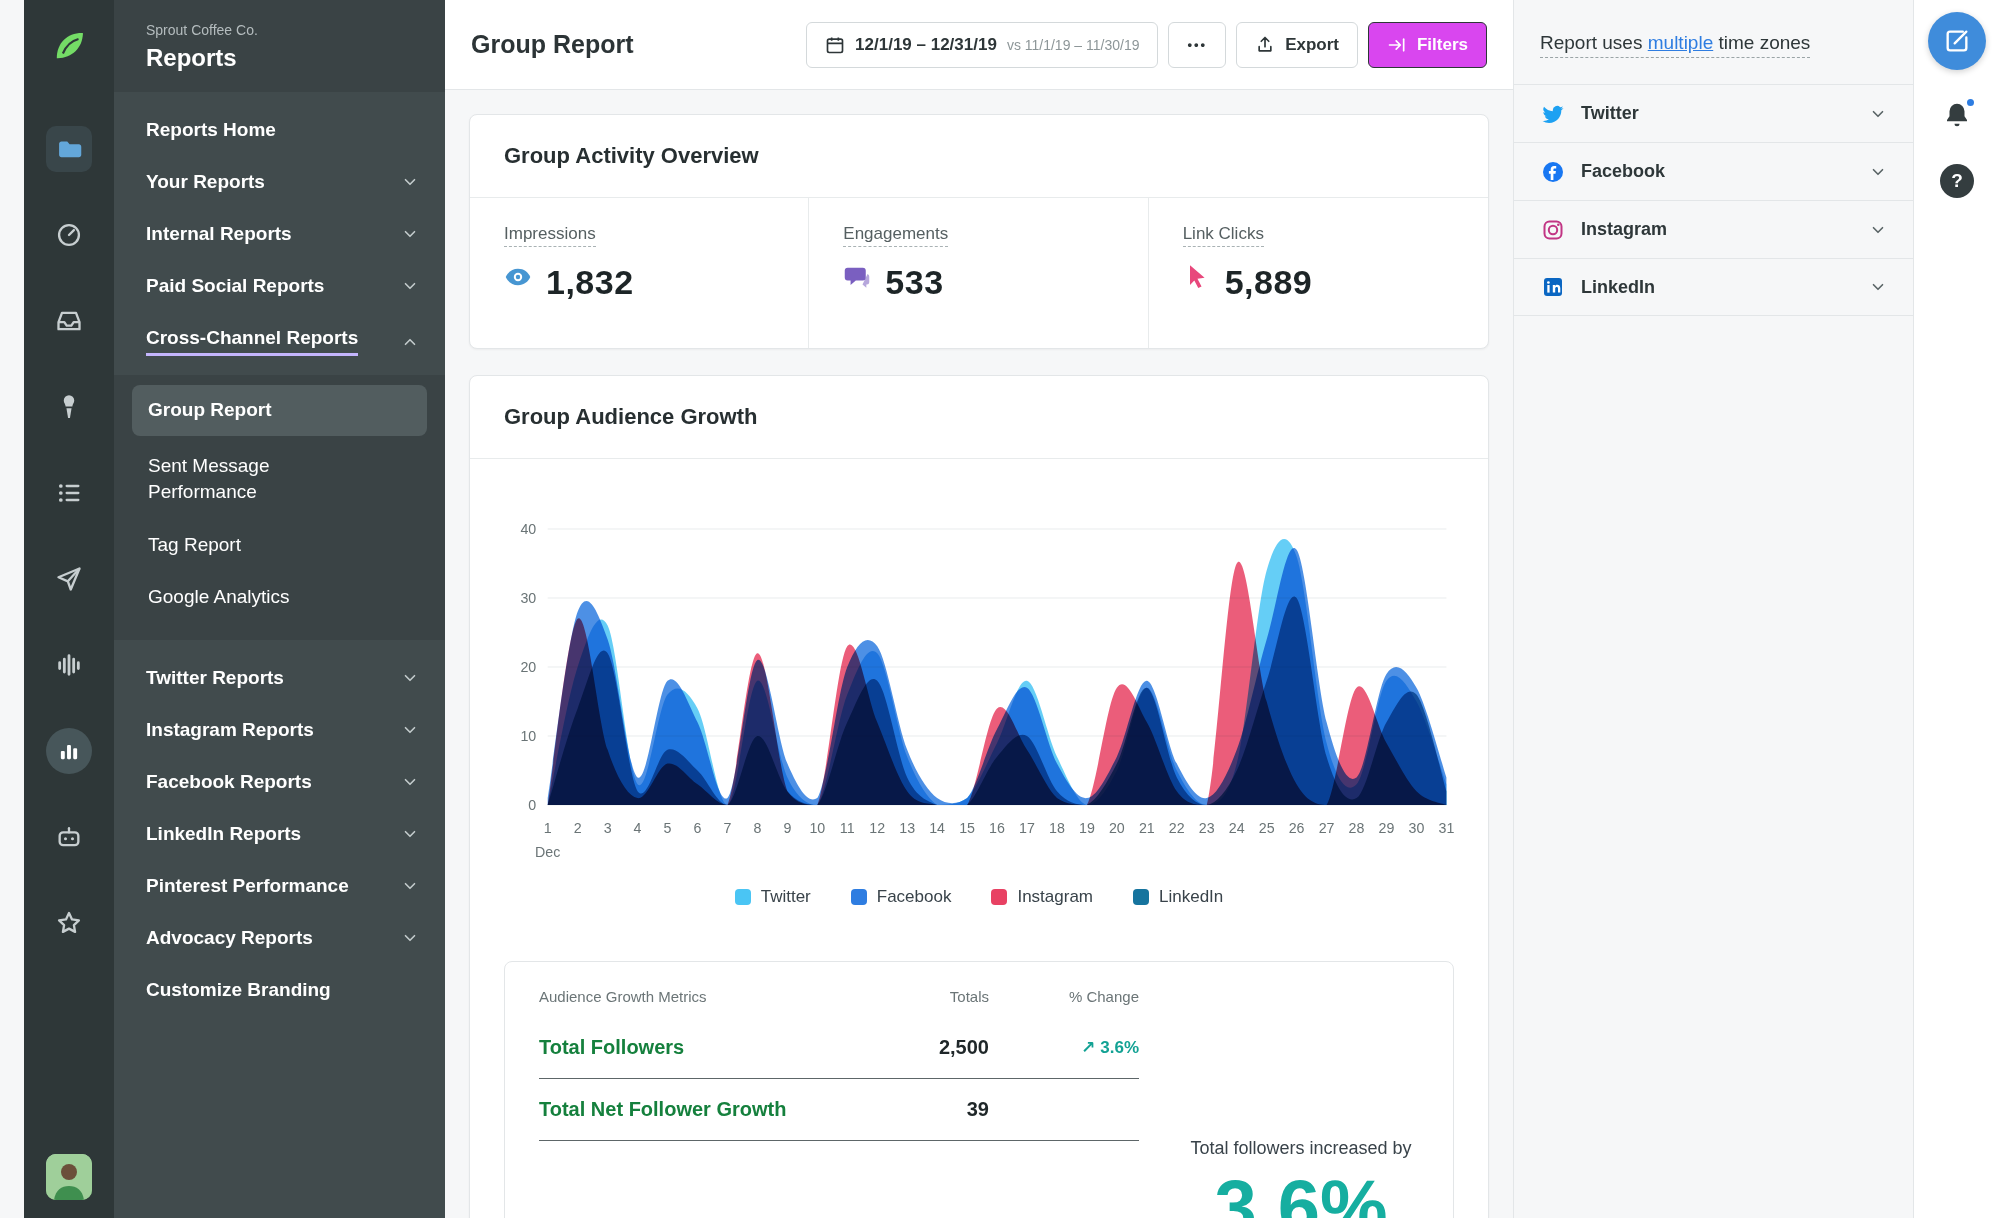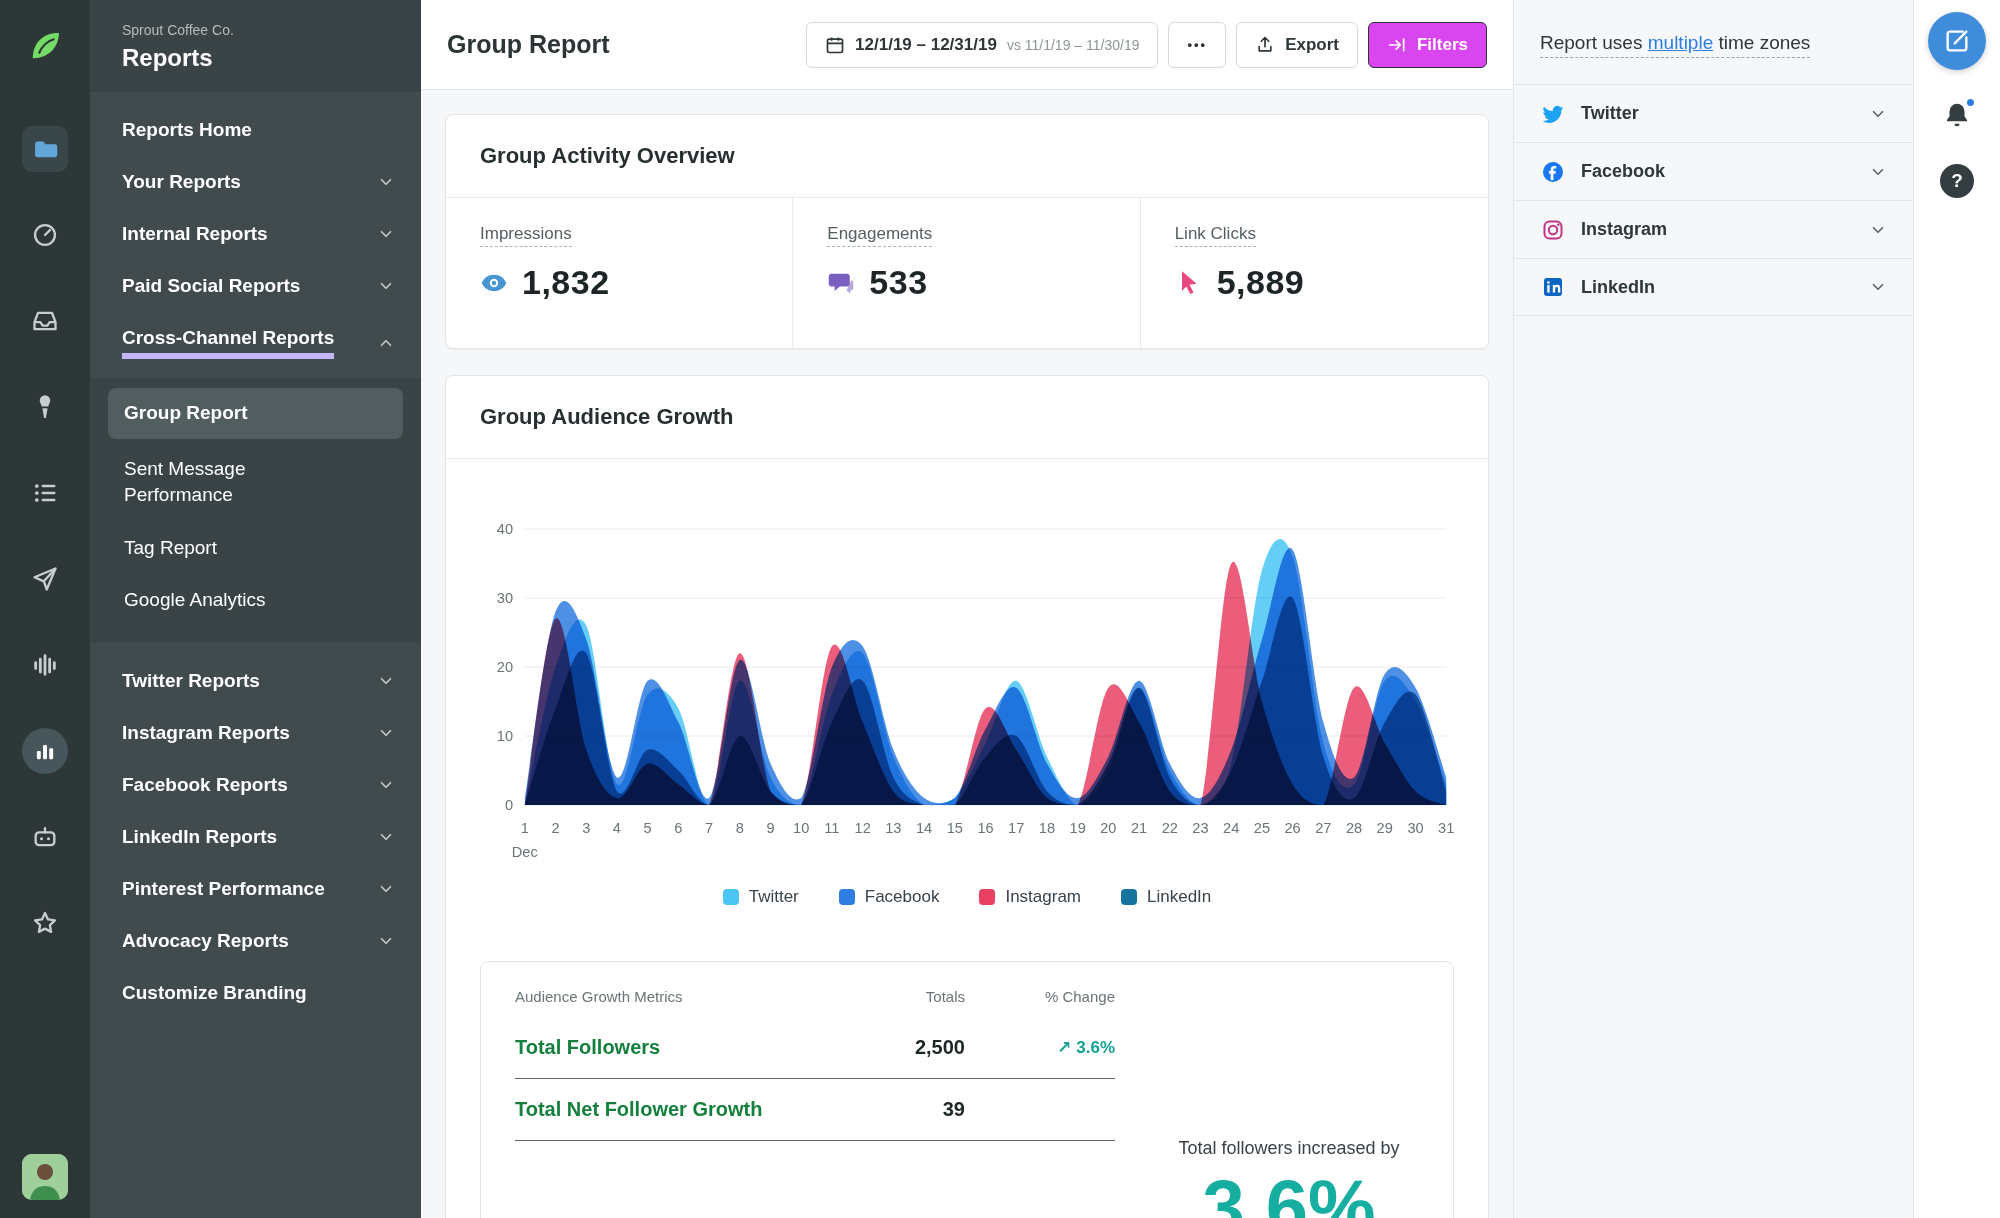--- a/index.html
+++ b/index.html
@@ -1,38 +1,38 @@
 <!DOCTYPE html>
 <html><head>
 <meta charset="utf-8">
 <title>Group Report</title>
 <style>
   * { box-sizing: border-box; margin: 0; padding: 0; }
   html, body { width: 2000px; height: 1218px; overflow: hidden; }
   body { font-family: "Liberation Sans", "DejaVu Sans", sans-serif; background: #f6f7f8; color: #2e3739; }
-  .app { display: flex; width: 2000px; height: 1218px; }
+  .app { display: flex; width: 2000px; height: 1218px; padding-left: 24px; }
 
   
   .rail { flex: 0 0 90px; background: #2e3738; display: flex; flex-direction: column; align-items: center; padding-top: 24px; position: relative; }
   .rail .logo-wrap { width: 44px; height: 44px; display: flex; align-items: center; justify-content: center; margin-bottom: 58px; cursor: pointer; }
   .rail-icon { width: 46px; height: 46px; display: flex; align-items: center; justify-content: center; margin-bottom: 40px; color: #c7ced0; border-radius: 10px; cursor: pointer; }
   .rail-icon.folder-active { color: #63a7da; background: #39464a; }
   .rail-icon.reports-active { background: #47565a; border-radius: 50%; color: #ffffff; }
   .rail-avatar { position: absolute; bottom: 18px; width: 46px; height: 46px; border-radius: 10px; overflow: hidden; background: linear-gradient(160deg, #bfe3c2 0%, #8fc98f 55%, #58a35c 100%); cursor: pointer; }
 
   
   .sidebar { flex: 0 0 331px; background: #414b4d; color: #fff; overflow: hidden; }
   .sb-header { background: #3a4345; padding: 22px 32px 20px; }
   .sb-org { font-size: 14px; color: #b4bcbe; margin-bottom: 6px; }
   .sb-title { font-size: 24px; font-weight: 700; }
   .nav { padding-top: 12px; }
   .nav-item { display: flex; align-items: center; justify-content: space-between; padding: 15px 26px 15px 32px; font-size: 19px; font-weight: 600; cursor: pointer; }
   .nav-item .chev { color: #c3cbcc; display: flex; }
   .chev-up svg { transform: rotate(180deg); }
-  .lbl-underline { border-bottom: 6px solid #c4b5fd; padding-bottom: 4px; }
+  .lbl-underline { border-bottom: 3px solid #c4b5fd; padding-bottom: 4px; }
   .submenu { background: #3a4345; padding: 10px 0 16px; margin: 4px 0 12px; }
   .sub-item { padding: 13px 34px; font-size: 19px; font-weight: 500; cursor: pointer; line-height: 1.4; }
   .sub-item.selected { background: #525d5f; border-radius: 8px; margin: 0 18px 4px; padding: 12px 16px; font-weight: 600; }
   .sub-item .wrap-narrow { display: inline-block; max-width: 215px; }
 
   
   .main { flex: 1 1 auto; min-width: 0; display: flex; flex-direction: column; background: #f6f7f8; }
   .topbar { height: 90px; flex: 0 0 90px; background: #fff; border-bottom: 1px solid #e3e6e8; display: flex; align-items: center; padding: 0 26px; }
   .page-title { font-size: 25px; font-weight: 700; color: #2c3436; }
   .topbar-actions { margin-left: auto; display: flex; align-items: center; gap: 10px; }
@@ -44,21 +44,21 @@
   .content { flex: 1 1 auto; padding: 24px 24px 0; overflow: hidden; }
   .card { background: #fff; border: 1px solid #e3e6e8; border-radius: 8px; box-shadow: 0 1px 2px rgba(36,44,46,.05); }
   .card + .card { margin-top: 26px; }
   .card-header { padding: 28px 34px; border-bottom: 1px solid #e8ebec; }
   .card-title { font-size: 22px; font-weight: 700; color: #272f31; }
 
   .metrics { display: grid; grid-template-columns: 1fr 1fr 1fr; }
   .metric { padding: 26px 34px 46px; border-right: 1px solid #e8ebec; }
   .metric:last-child { border-right: none; }
   .metric-label { font-size: 17px; color: #555f61; border-bottom: 1px dashed #a9b2b4; padding-bottom: 2px; display: inline-block; cursor: default; }
-  .metric-value { display: flex; align-items: center; gap: 14px; margin-top: 16px; }
+  .metric-value { display: flex; align-items: flex-start; gap: 14px; margin-top: 16px; }
   .metric-num { font-size: 34px; font-weight: 700; color: #1d2527; letter-spacing: .5px; }
 
   .growth-body { padding: 30px 34px 60px; }
   .chart-sub { font-size: 18px; color: #525c5e; }
   svg.chart { display: block; width: 100%; height: 368px; margin-top: 24px; }
   .tick { font-size: 15px; fill: #6a7476; font-family: inherit; }
   .xlab { font-size: 15px; fill: #6a7476; font-family: inherit; }
   .legend { display: flex; justify-content: center; align-items: center; gap: 40px; margin-top: 6px; }
   .legend-item { display: inline-flex; align-items: center; gap: 10px; font-size: 17px; color: #39434 5; color: #39434a; cursor: pointer; }
   .swatch { width: 16px; height: 16px; border-radius: 4px; display: inline-block; }

